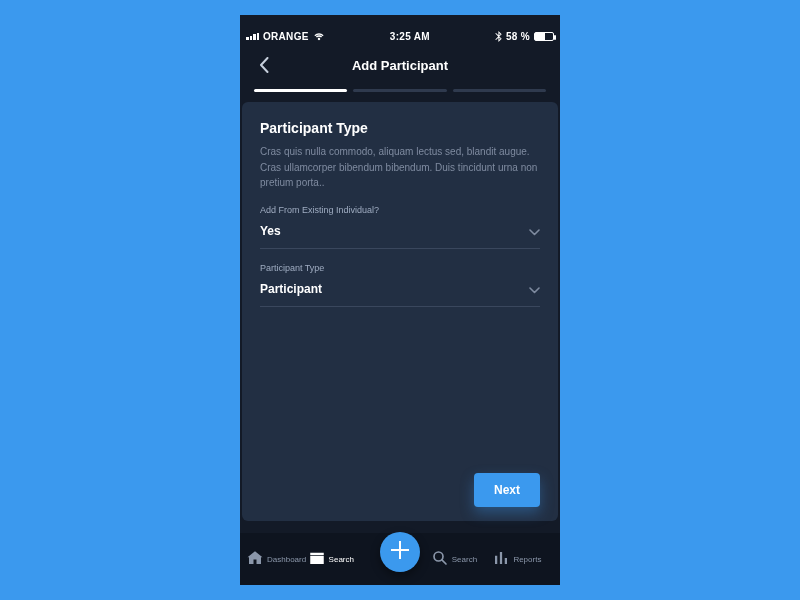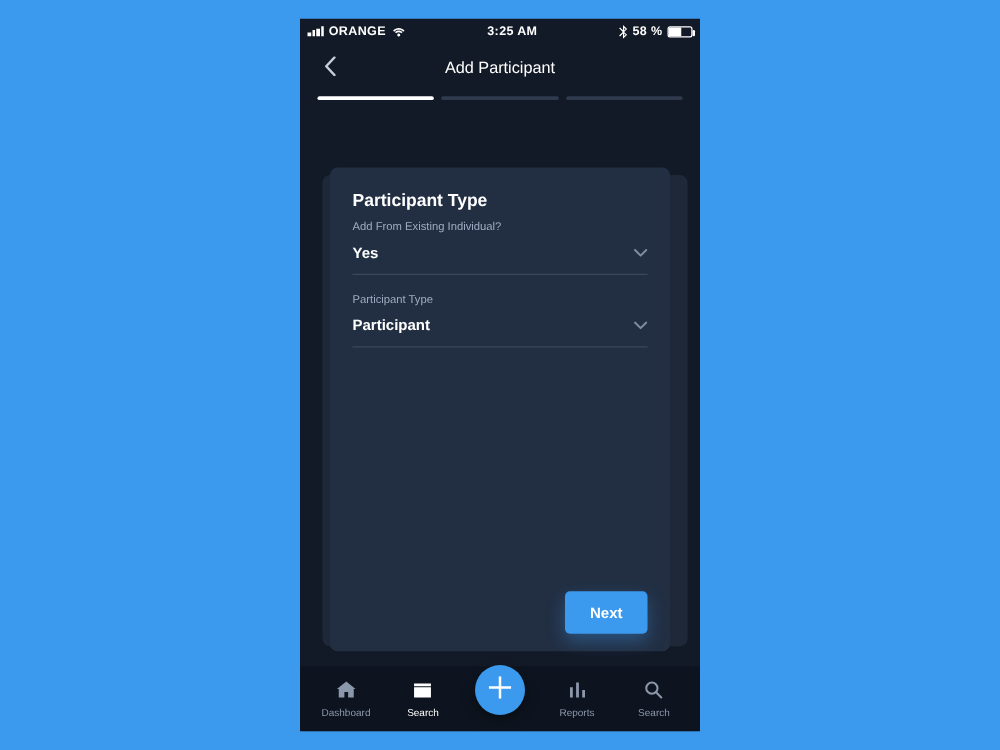--- a/index.html
+++ b/index.html
@@ -12,22 +12,22 @@
   .device {
     width:320px; height:570px;
     background:#131a27;
     color:#ffffff;
     display:flex; flex-direction:column;
     overflow:hidden;
     position:relative;
   }
   
   .status-bar {
-    height:20px; padding:4px 6px;
-    display:flex; align-items:center; justify-content:space-between;
+    height:20px; padding:16px 6px;
+    display:flex; align-items:flex-start; justify-content:space-between;
     font-size:10px; font-weight:600; letter-spacing:.3px;
     color:#fff;
   }
   .status-left, .status-right { display:flex; align-items:center; gap:4px; }
   .bars { display:flex; align-items:flex-end; gap:1px; }
   .bars span { width:2.5px; background:#fff; display:inline-block; }
   .bars span:nth-child(1){height:3px}
   .bars span:nth-child(2){height:4.5px}
   .bars span:nth-child(3){height:6px}
   .bars span:nth-child(4){height:7.5px}
@@ -42,34 +42,34 @@
   
   .nav-header {
     height:36px; display:flex; align-items:center; justify-content:center;
     position:relative;
   }
   .nav-back {
     position:absolute; left:10px; top:0; height:36px; width:28px;
     display:flex; align-items:center; justify-content:center;
     color:#9aa5b5;
   }
-  .nav-title { font-size:13px; font-weight:400; color:#fff; }
+  .nav-title { font-size:13px; font-weight:700; color:#fff; }
 
   
   .progress {
     padding:6px 14px 10px; display:flex; gap:6px;
   }
   .progress > div {
     flex:1; height:3px; border-radius:2px; background:#2f3a4e;
   }
   .progress > div.active { background:#ffffff; }
 
   
   .card-stack {
-    flex:1; position:relative; padding:0 24px 12px;margin-top:44px;
+    flex:1; position:relative; padding:0 2px 12px;
   }
   .card-behind {
     position:absolute; left:18px; right:10px; top:6px; bottom:16px;
     background:#1e2839; border-radius:6px;
   }
   .card {
     position:relative; z-index:2;
     background:#222f43; border-radius:6px;
     height:100%; padding:18px 18px 14px;
     display:flex; flex-direction:column;
@@ -93,21 +93,21 @@
     box-shadow:0 6px 14px rgba(59,153,238,.35);
   }
 
   
   .tab-bar {
     height:52px; background:#0e141f;
     display:flex; align-items:center; justify-content:space-around;
     padding:0 6px;
   }
   .tab {
-    flex:1; display:flex; flex-direction:column; align-items:center; gap:3px;
+    flex:1; display:flex; align-items:center; gap:3px;
     color:#8b97aa; font-size:8px;
   }
   .tab.active { color:#ffffff; }
   .tab svg { width:18px; height:18px; }
   .tab-center {
     width:40px; height:40px; border-radius:50%;
     background:#3b99ee; display:flex; align-items:center; justify-content:center;
     margin-top:-14px;
     box-shadow:0 4px 10px rgba(0,0,0,.4);
   }
@@ -161,20 +161,21 @@
   <div class="progress">
     <div class="active"></div>
     <div></div>
     <div></div>
   </div>
 
   <div class="card-stack">
     <div class="card-behind"></div>
     <div class="card">
       <div class="card-title">Participant Type</div>
+      <div class="card-desc">Cras quis nulla commodo, aliquam lectus sed, blandit augue. Cras ullamcorper bibendum bibendum. Duis tincidunt urna non pretium porta..</div>
 
       <div class="field">
         <div class="field-label">Add From Existing Individual?</div>
         <div class="select-row">
           <span class="select-value">Yes</span>
           <span class="chev">
             <svg width="11" height="7" viewBox="0 0 11 7" fill="none">
                 <path d="M1 1l4.5 4.5L10 1" stroke="#7f8ba0" stroke-width="1.6" stroke-linecap="round" stroke-linejoin="round"></path>
               </svg>
           </span>
@@ -223,30 +224,30 @@
       <div class="tab-center">
         <span>
           <svg width="18" height="18" viewBox="0 0 18 18">
               <path d="M8 0h2v18H8zM0 8h18v2H0z" fill="#fff"></path>
             </svg>
         </span>
       </div>
     </div>
     <div class="tab">
       <span>
-        <svg viewBox="0 0 24 24" fill="currentColor">
-            <path d="M4 20h3V9H4zM10.5 20h3V4h-3zM17 20h3v-8h-3z"></path>
-          </svg>
-      </span>
-      <span>Reports</span>
-    </div>
-    <div class="tab">
-      <span>
         <svg viewBox="0 0 24 24" fill="none" stroke="currentColor" stroke-width="2.2">
             <circle cx="10" cy="10" r="6"></circle>
             <path d="m20 20-5.5-5.5" stroke-linecap="round"></path>
           </svg>
       </span>
       <span>Search</span>
     </div>
+    <div class="tab">
+      <span>
+        <svg viewBox="0 0 24 24" fill="currentColor">
+            <path d="M4 20h3V9H4zM10.5 20h3V4h-3zM17 20h3v-8h-3z"></path>
+          </svg>
+      </span>
+      <span>Reports</span>
+    </div>
   </div>
 
 </div>
 
 </body></html>

